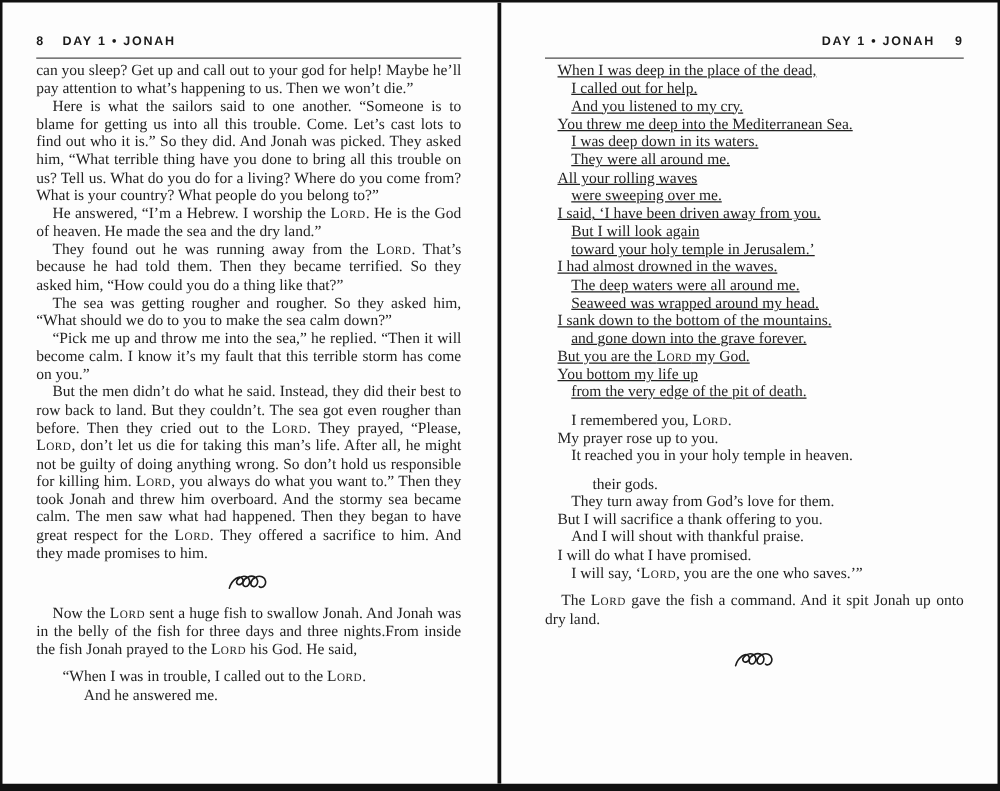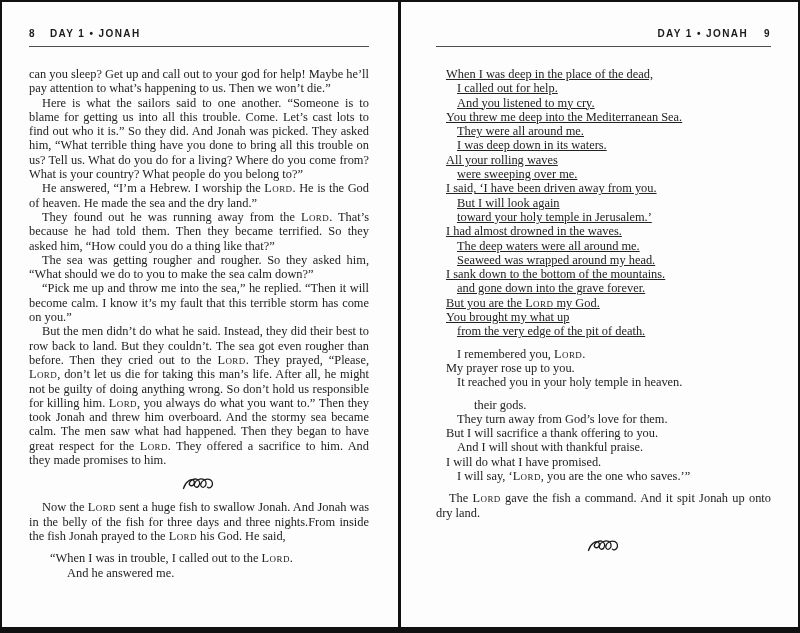--- a/index.html
+++ b/index.html
@@ -25,21 +25,21 @@
   .gutter{width:3px;background:var(--frame);height:100%;}
   .pagehead{
     font-family:"Liberation Sans", sans-serif;
     font-weight:700;font-size:10px;letter-spacing:1.4px;
     color:#1a1a1a;
     display:flex;align-items:baseline;gap:14px;
     border-bottom:1px solid var(--rule);
     padding-bottom:7px;
   }
   .pagehead.rt{justify-content:flex-end;gap:16px;}
-  .content{margin-top:20px;}
+  .content{margin-top:2px;}
   .prose{
     margin:0;font-size:12.4px;line-height:14.3px;
     text-align:justify;
   }
   .prose.ind{text-indent:13px;}
   .poem{margin:8px 0;}
   .content > .poem:first-child{margin-top:0;text-decoration:underline;}
   .pline{font-size:12.4px;line-height:14.3px;}
   .i0{padding-left:10px;}
   .i1{padding-left:21px;}
@@ -81,34 +81,34 @@
     <div class="pagehead rt">
       <span>DAY 1 • JONAH</span>
       <span>9</span>
     </div>
     <div class="content" id="right-content">
         <div class="poem">
           <div class="pline i0">When I was deep in the place of the dead,</div>
           <div class="pline i1">I called out for help.</div>
           <div class="pline i1">And you listened to my cry.</div>
           <div class="pline i0">You threw me deep into the Mediterranean Sea.</div>
+          <div class="pline i1">I was deep down in its waters.</div>
           <div class="pline i1">They were all around me.</div>
-          <div class="pline i1">I was deep down in its waters.</div>
           <div class="pline i0">All your rolling waves</div>
           <div class="pline i1">were sweeping over me.</div>
           <div class="pline i0">I said, ‘I have been driven away from you.</div>
           <div class="pline i1">But I will look again</div>
           <div class="pline i1">toward your holy temple in Jerusalem.’</div>
           <div class="pline i0">I had almost drowned in the waves.</div>
           <div class="pline i1">The deep waters were all around me.</div>
           <div class="pline i1">Seaweed was wrapped around my head.</div>
           <div class="pline i0">I sank down to the bottom of the mountains.</div>
           <div class="pline i1">and gone down into the grave forever.</div>
           <div class="pline i0">But you are the <span class="lord">Lord</span> my God.</div>
-          <div class="pline i0">You brought my what up</div>
+          <div class="pline i0">You bottom my life up</div>
           <div class="pline i1">from the very edge of the pit of death.</div>
         </div>
         <div class="poem">
           <div class="pline i1">I remembered you, <span class="lord">Lord</span>.</div>
           <div class="pline i0">My prayer rose up to you.</div>
           <div class="pline i1">It reached you in your holy temple in heaven.</div>
         </div>
         <div class="poem">
           <div class="pline i2">their gods.</div>
           <div class="pline i1">They turn away from God’s love for them.</div>

